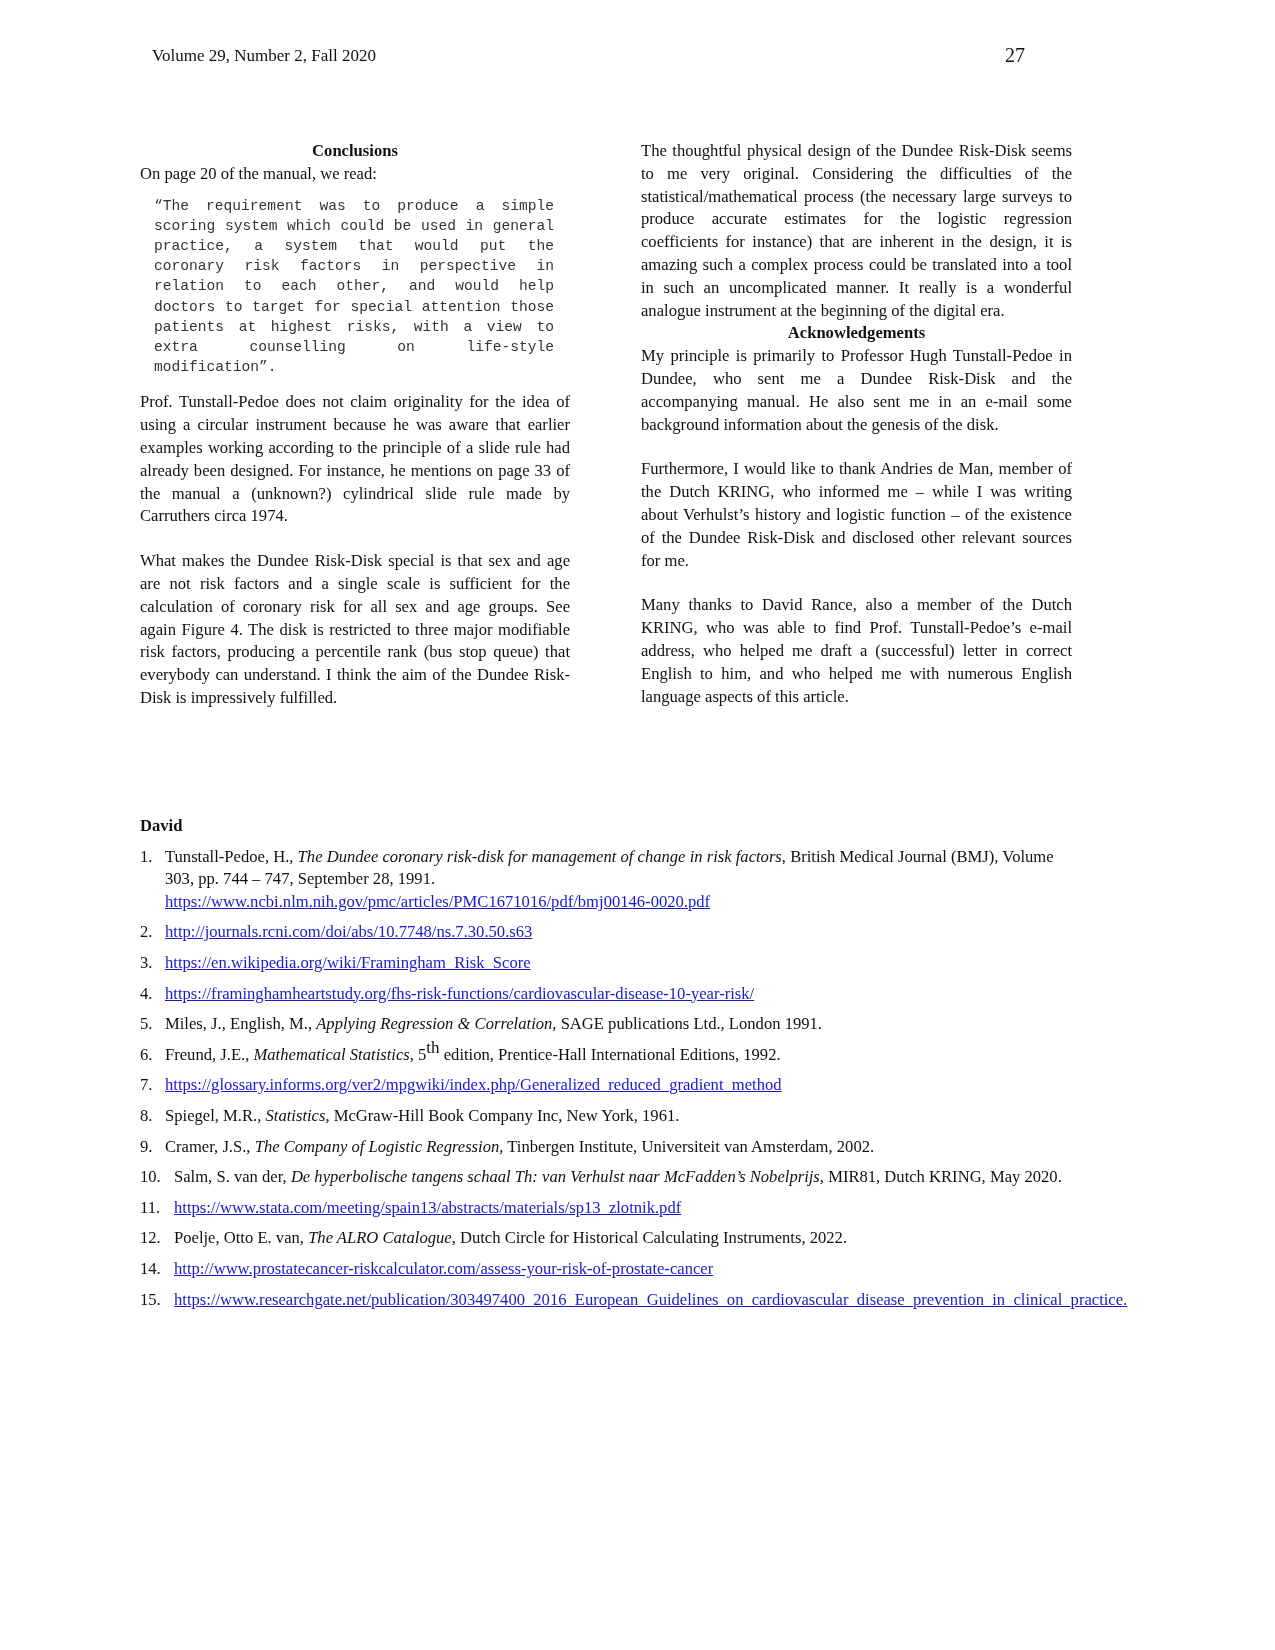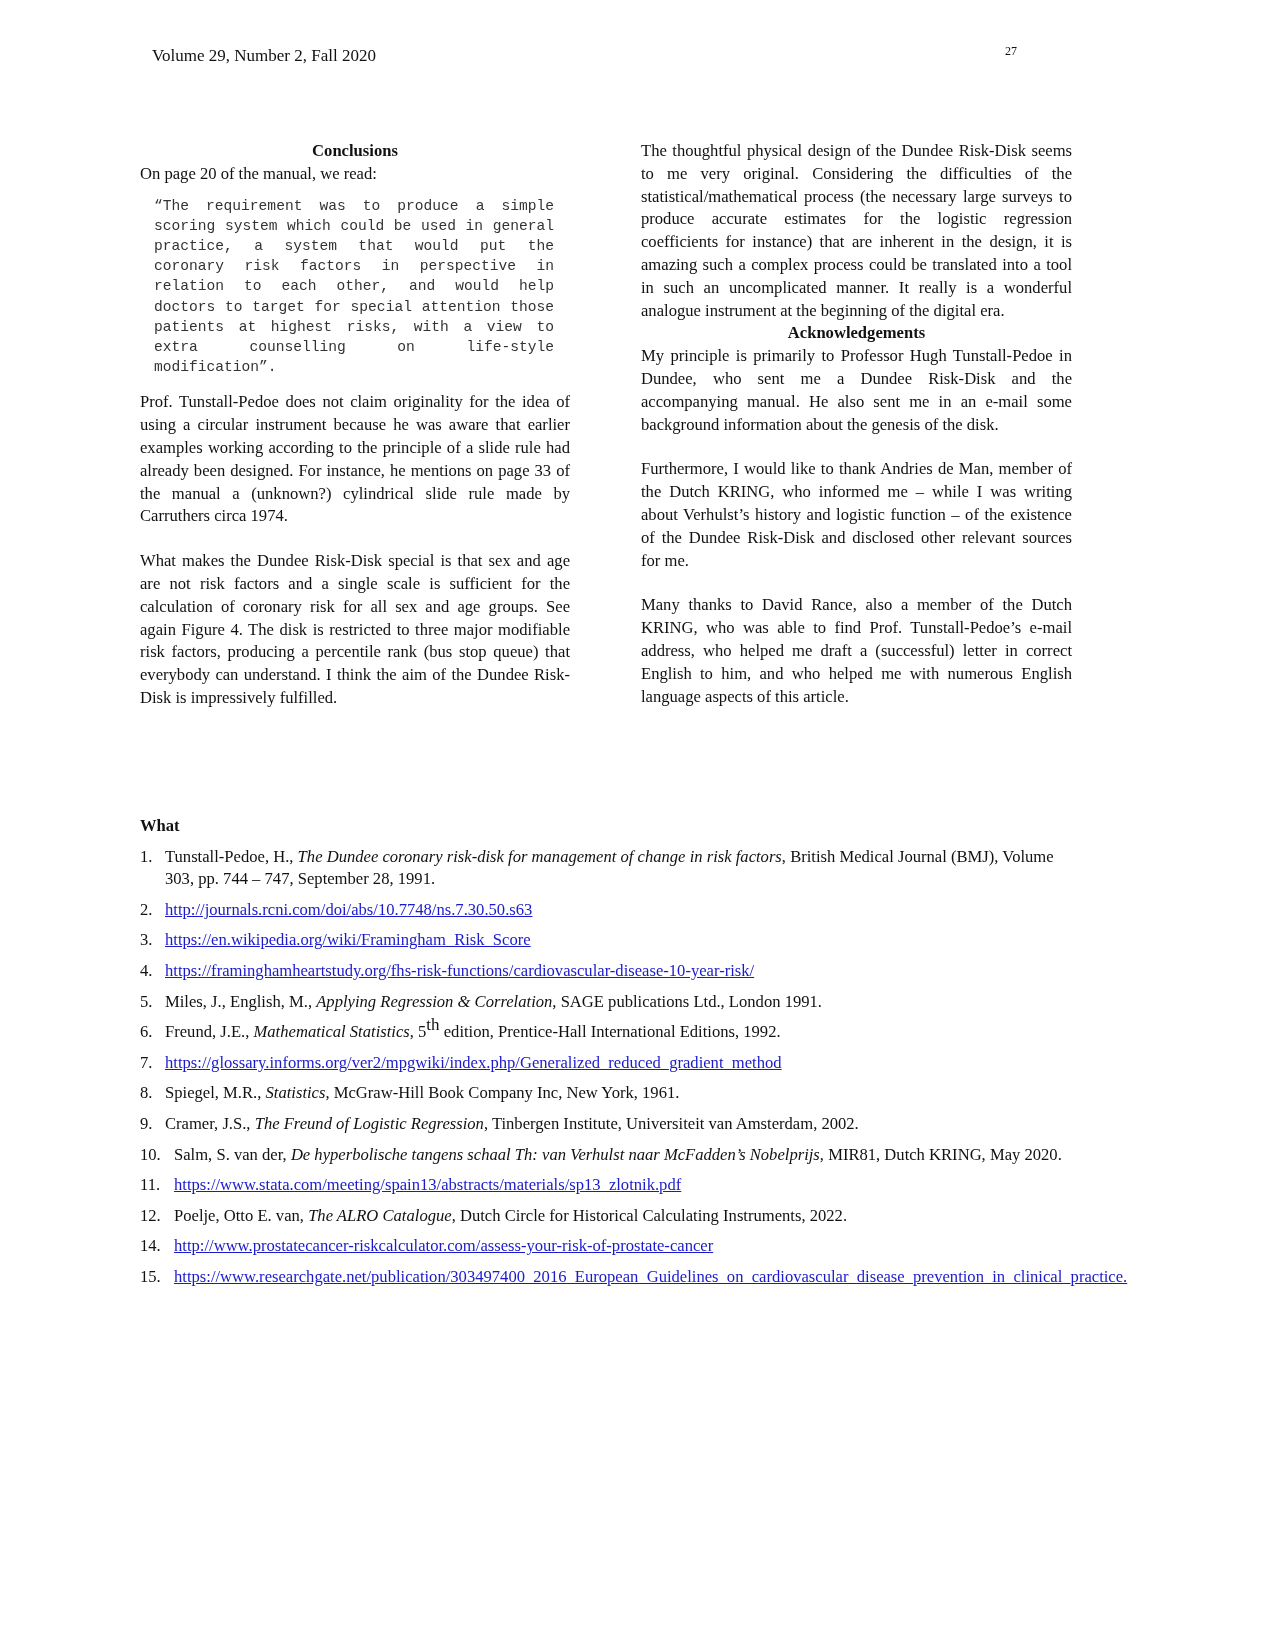--- a/index.html
+++ b/index.html
@@ -1,19 +1,19 @@
 <!DOCTYPE html>
 <html><head>
 <meta charset="utf-8">
 <style>
   html, body { margin: 0; padding: 0; background: #ffffff; }
   body { width: 1275px; height: 1650px; position: relative; overflow: hidden;
          font-family: "Liberation Serif", "DejaVu Serif", serif; color: #111; }
   .running-head { position: absolute; top: 46px; left: 152px; font-size: 17px; }
-  .page-num { position: absolute; top: 44px; left: 1005px; font-size: 12px; }
+  .page-num { position: absolute; top: 44px; left: 1005px; font-size: 20px; }
   .col { position: absolute; font-size: 16.6px; line-height: 22.8px; text-align: justify; }
   .col-left { left: 140px; top: 140px; width: 430px; }
   .col-right { left: 641px; top: 140px; width: 431px; }
   .heading { font-weight: bold; text-align: center; margin: 0 0 12px 0; font-size: 16.6px; }
   .col p { margin: 0; }
   .gap { margin-top: 22px !important; }
   .quote { font-family: "Liberation Mono", "DejaVu Sans Mono", monospace; font-size: 14.6px;
            line-height: 20.2px; margin: 10px 16px 14px 14px !important; color: #333; text-align: justify; }
   .ack-heading { margin-top: 23px; margin-bottom: 12px; }
   .notes { position: absolute; left: 140px; top: 815px; width: 935px; font-size: 16.6px; line-height: 22.6px; }
@@ -42,25 +42,25 @@
 
 <div class="col col-right">
   <p>The thoughtful physical design of the Dundee Risk-Disk seems to me very original. Considering the difficulties of the statistical/mathematical process (the necessary large surveys to produce accurate estimates for the logistic regression coefficients for instance) that are inherent in the design, it is amazing such a complex process could be translated into a tool in such an uncomplicated manner. It really is a wonderful analogue instrument at the beginning of the digital era.</p>
   <p class="heading ack-heading">Acknowledgements</p>
   <p>My principle is primarily to Professor Hugh Tunstall-Pedoe in Dundee, who sent me a Dundee Risk-Disk and the accompanying manual. He also sent me in an e-mail some background information about the genesis of the disk.</p>
   <p class="gap">Furthermore, I would like to thank Andries de Man, member of the Dutch KRING, who informed me – while I was writing about Verhulst’s history and logistic function – of the existence of the Dundee Risk-Disk and disclosed other relevant sources for me.</p>
   <p class="gap">Many thanks to David Rance, also a member of the Dutch KRING, who was able to find Prof. Tunstall-Pedoe’s e-mail address, who helped me draft a (successful) letter in correct English to him, and who helped me with numerous English language aspects of this article.</p>
 </div>
 
 <div class="notes">
-  <p class="notes-title">What</p>
+  <p class="notes-title">David</p>
   <div id="notes-list">
       <div class="note">
         <span class="note-num">1.</span>
-        <span class="note-body"><span>Tunstall-Pedoe, H., </span><i>The Dundee coronary risk-disk for management of change in risk factors</i><span>, British Medical Journal (BMJ), Volume 303, pp. 744 – 747, September 28, 1991.</span><br></span>
+        <span class="note-body"><span>Tunstall-Pedoe, H., </span><i>The Dundee coronary risk-disk for management of change in risk factors</i><span>, British Medical Journal (BMJ), Volume 303, pp. 744 – 747, September 28, 1991.</span><br><a class="link" href="#">https://www.ncbi.nlm.nih.gov/pmc/articles/PMC1671016/pdf/bmj00146-0020.pdf</a></span>
       </div>
       <div class="note">
         <span class="note-num">2.</span>
         <span class="note-body"><a class="link" href="#">http://journals.rcni.com/doi/abs/10.7748/ns.7.30.50.s63</a></span>
       </div>
       <div class="note">
         <span class="note-num">3.</span>
         <span class="note-body"><a class="link" href="#">https://en.wikipedia.org/wiki/Framingham_Risk_Score</a></span>
       </div>
       <div class="note">
@@ -78,21 +78,21 @@
       <div class="note">
         <span class="note-num">7.</span>
         <span class="note-body"><a class="link" href="#">https://glossary.informs.org/ver2/mpgwiki/index.php/Generalized_reduced_gradient_method</a></span>
       </div>
       <div class="note">
         <span class="note-num">8.</span>
         <span class="note-body"><span>Spiegel, M.R., </span><i>Statistics</i><span>, McGraw-Hill Book Company Inc, New York, 1961.</span></span>
       </div>
       <div class="note">
         <span class="note-num">9.</span>
-        <span class="note-body"><span>Cramer, J.S., </span><i>The Freund of Logistic Regression</i><span>, Tinbergen Institute, Universiteit van Amsterdam, 2002.</span></span>
+        <span class="note-body"><span>Cramer, J.S., </span><i>The Company of Logistic Regression</i><span>, Tinbergen Institute, Universiteit van Amsterdam, 2002.</span></span>
       </div>
       <div class="note">
         <span class="note-num wide">10.</span>
         <span class="note-body"><span>Salm, S. van der, </span><i>De hyperbolische tangens schaal Th: van Verhulst naar McFadden’s Nobelprijs</i><span>, MIR81, Dutch KRING, May 2020.</span></span>
       </div>
       <div class="note">
         <span class="note-num wide">11.</span>
         <span class="note-body"><a class="link" href="#">https://www.stata.com/meeting/spain13/abstracts/materials/sp13_zlotnik.pdf</a></span>
       </div>
       <div class="note">

